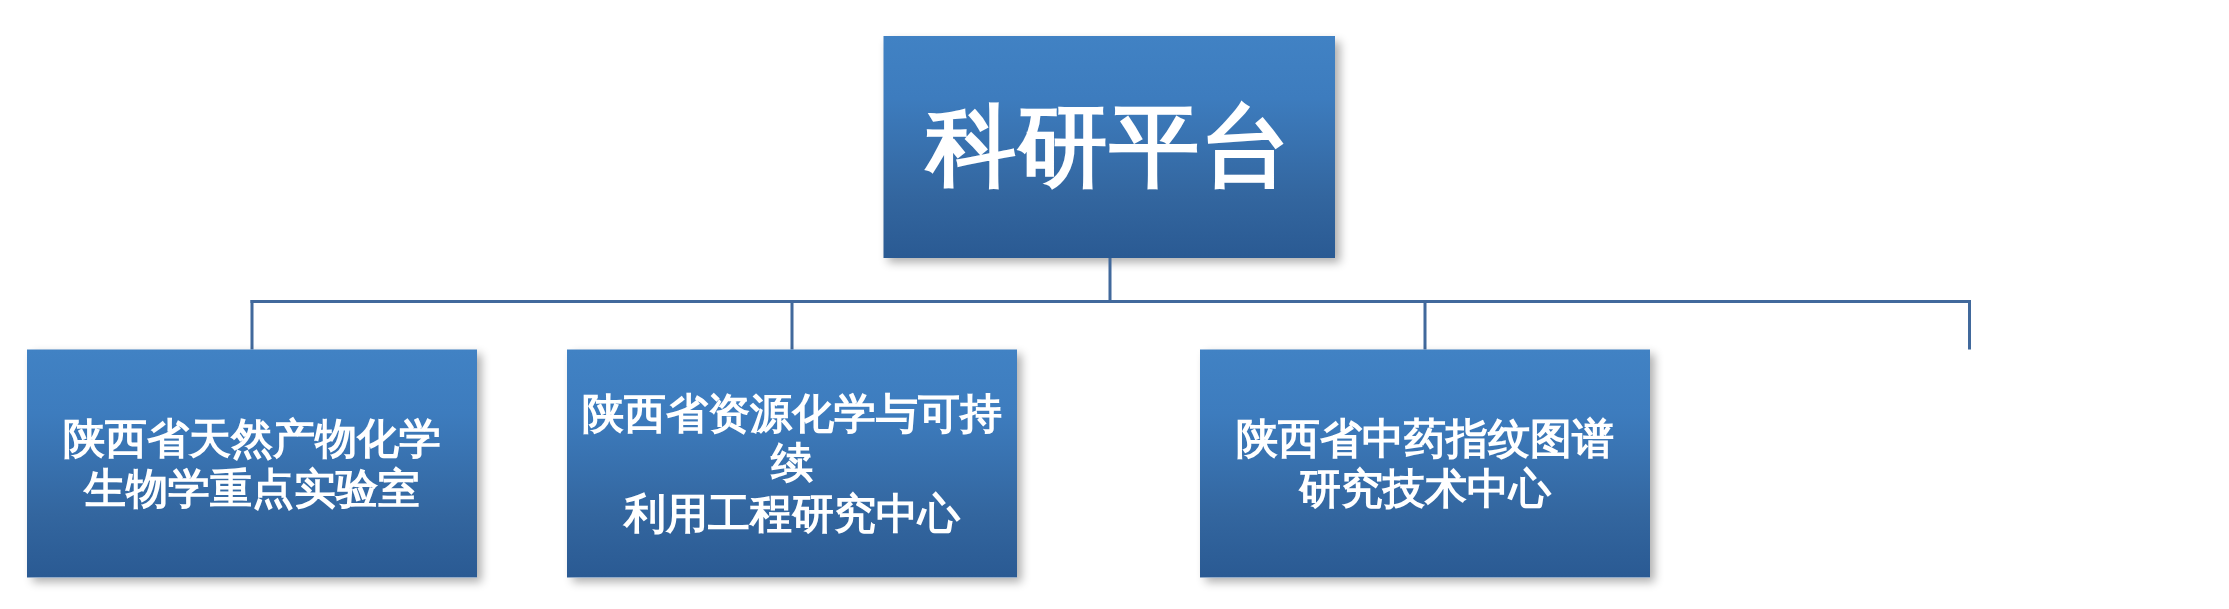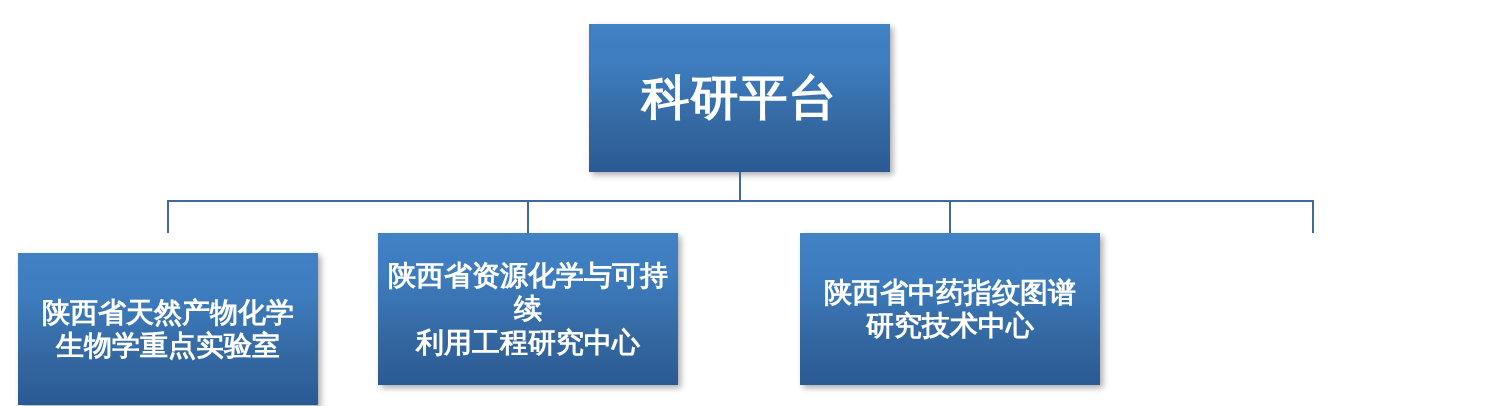--- a/index.html
+++ b/index.html
@@ -36,33 +36,33 @@
     line-height: 1.18;
     white-space: pre-line;
     overflow: hidden;
   }
 
   .node-root {
     left: 589px;
     top: 24px;
     width: 301px;
     height: 148px;
-    font-size: 48px;
+    font-size: 60px;
     letter-spacing: 1px;
   }
 
   .node-child {
     top: 233px;
     width: 300px;
     height: 152px;
     font-size: 28px;
     padding: 0 4px;
   }
 
-  .node-child-1 { left: 18px; margin-top: 20px; }
+  .node-child-1 { left: 18px; }
   .node-child-2 { left: 378px; }
   .node-child-3 { left: 800px; }
   .node-child-4 { left: 1162px; }
 
   
   .connector {
     position: absolute;
     background: #41699c;
   }
   

